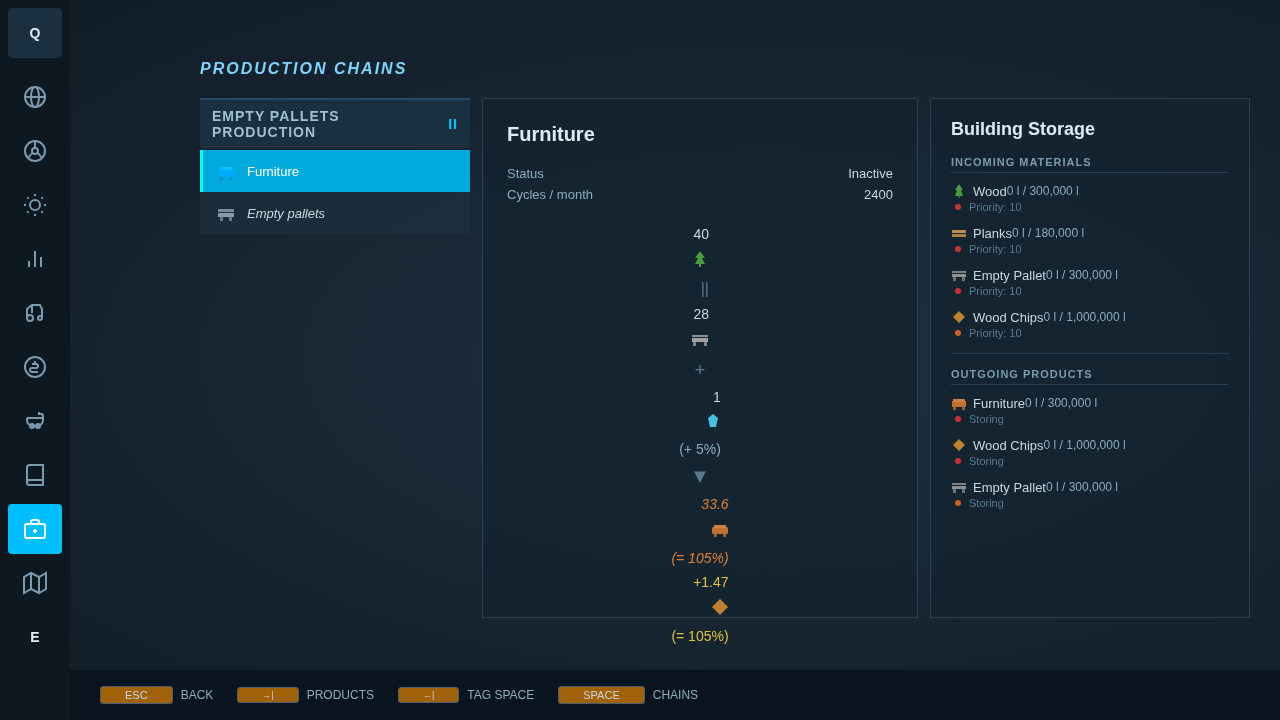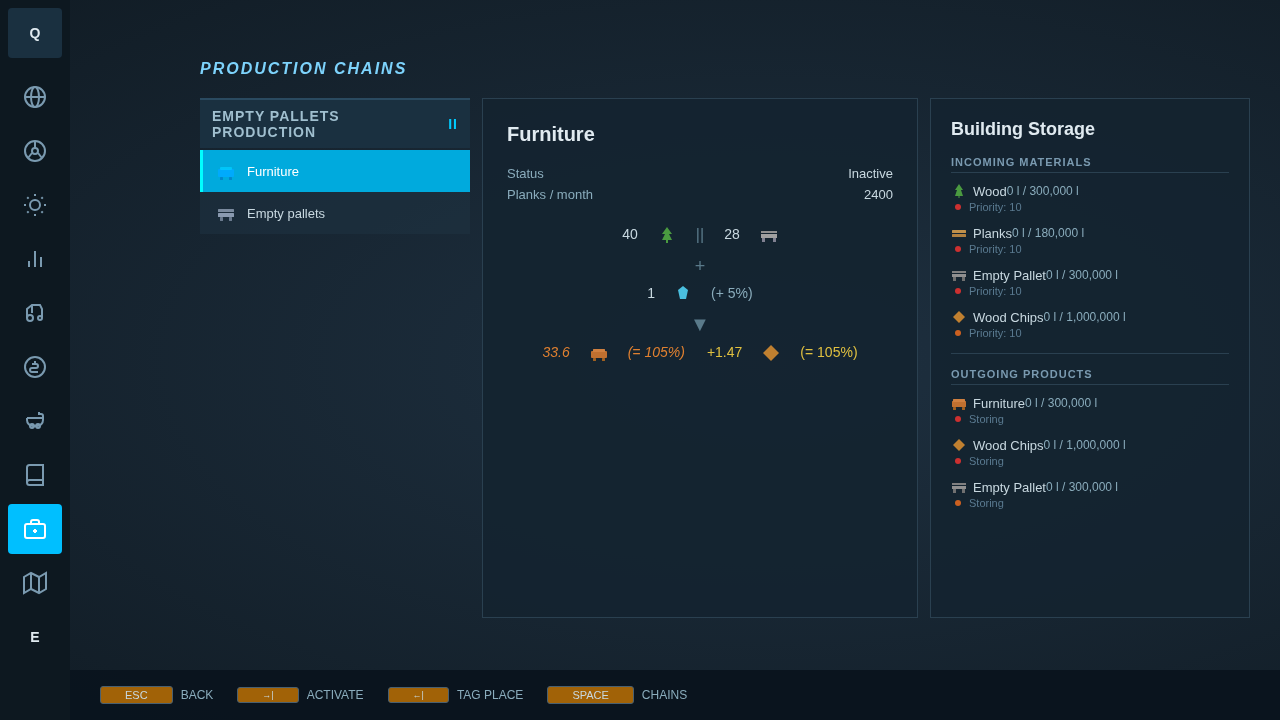--- a/index.html
+++ b/index.html
@@ -174,24 +174,25 @@
 
     .recipe-content {
       display: flex;
       flex-direction: column;
       align-items: center;
       gap: 8px;
     }
 
     .recipe-row {
       display: flex;
-      align-items: flex-start;
-      gap: 20px;
+      align-items: flex-end;
+      gap: 8px;
       font-size: 14px;
       color: #c8d8e0;
+      flex-direction: column;
     }
 
     .recipe-icon {
       font-size: 16px;
     }
 
     .recipe-separator {
       color: #5a7a8a;
       font-size: 16px;
     }
@@ -415,21 +416,21 @@
           <svg width="20" height="20" viewBox="0 0 20 20">
               <rect x="2" y="8" width="16" height="8" rx="1" fill="#00aaff" opacity="0.9"></rect>
               <rect x="4" y="6" width="12" height="3" rx="1" fill="#00ccff" opacity="0.8"></rect>
               <rect x="4" y="16" width="3" height="3" rx="0.5" fill="#0088cc"></rect>
               <rect x="13" y="16" width="3" height="3" rx="0.5" fill="#0088cc"></rect>
             </svg>
         </div>
         <span>Furniture</span>
       </div>
 
-      <div class="chain-item" style="background: rgba(30,50,65,0.6);">
+      <div class="chain-item" style="background: rgba(30,50,65,0.6); font-style: italic;">
         <div class="chain-item-icon">
           <svg width="20" height="20" viewBox="0 0 20 20">
               <rect x="2" y="10" width="16" height="4" rx="0.5" fill="#8a9ab0"></rect>
               <rect x="2" y="6" width="16" height="3" rx="0.5" fill="#7a8a9e"></rect>
               <rect x="4" y="14" width="3" height="4" rx="0.5" fill="#6a7a8e"></rect>
               <rect x="13" y="14" width="3" height="4" rx="0.5" fill="#6a7a8e"></rect>
             </svg>
         </div>
         <span>Empty pallets</span>
       </div>
@@ -437,21 +438,21 @@
 
     <div class="production-panel">
       <div class="production-title">Furniture</div>
 
       <div class="production-info">
         <div class="info-row">
           <span>Status</span>
           <span class="info-value">Inactive</span>
         </div>
         <div class="info-row">
-          <span>Planks / month</span>
+          <span>Cycles / month</span>
           <span class="info-value">2400</span>
         </div>
       </div>
 
       <div class="recipe-section">
         <div class="recipe-content">
 
           <div class="recipe-row">
             <span>40</span>
             <span class="recipe-icon">
@@ -646,23 +647,23 @@
   </div>
 </div>
 
 <div class="bottom-bar">
   <div class="key-action">
     <span class="key-badge">ESC</span>
     <span>BACK</span>
   </div>
   <div class="key-action">
     <span class="key-badge" style="font-size:9px;">→|</span>
-    <span>ACTIVATE</span>
+    <span>PRODUCTS</span>
   </div>
   <div class="key-action">
     <span class="key-badge" style="font-size:9px;">←|</span>
-    <span>TAG PLACE</span>
+    <span>TAG SPACE</span>
   </div>
   <div class="key-action">
     <span class="key-badge">SPACE</span>
     <span>CHAINS</span>
   </div>
 </div>
 
 </body></html>

